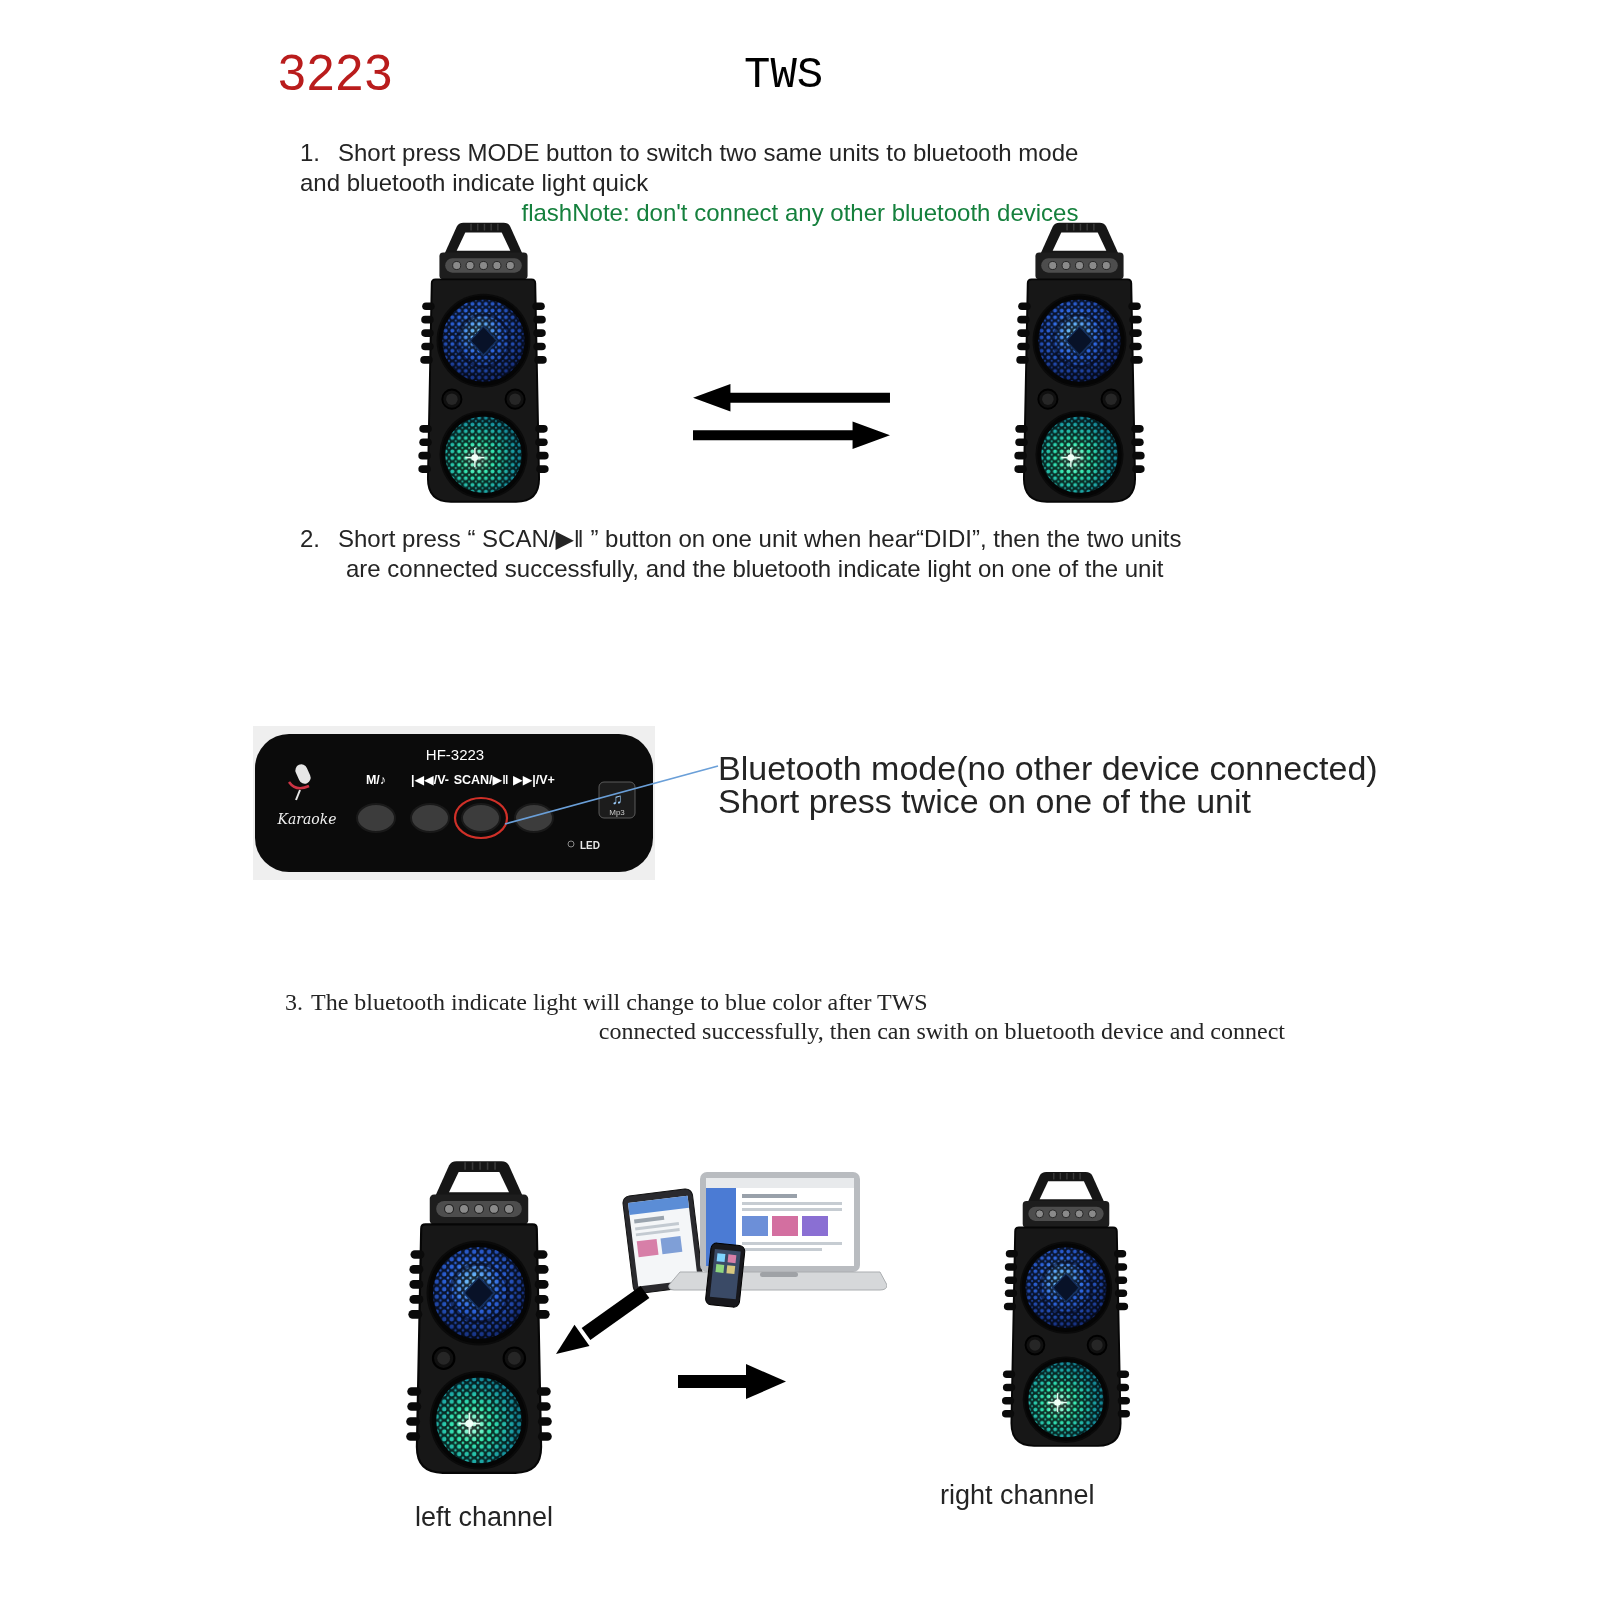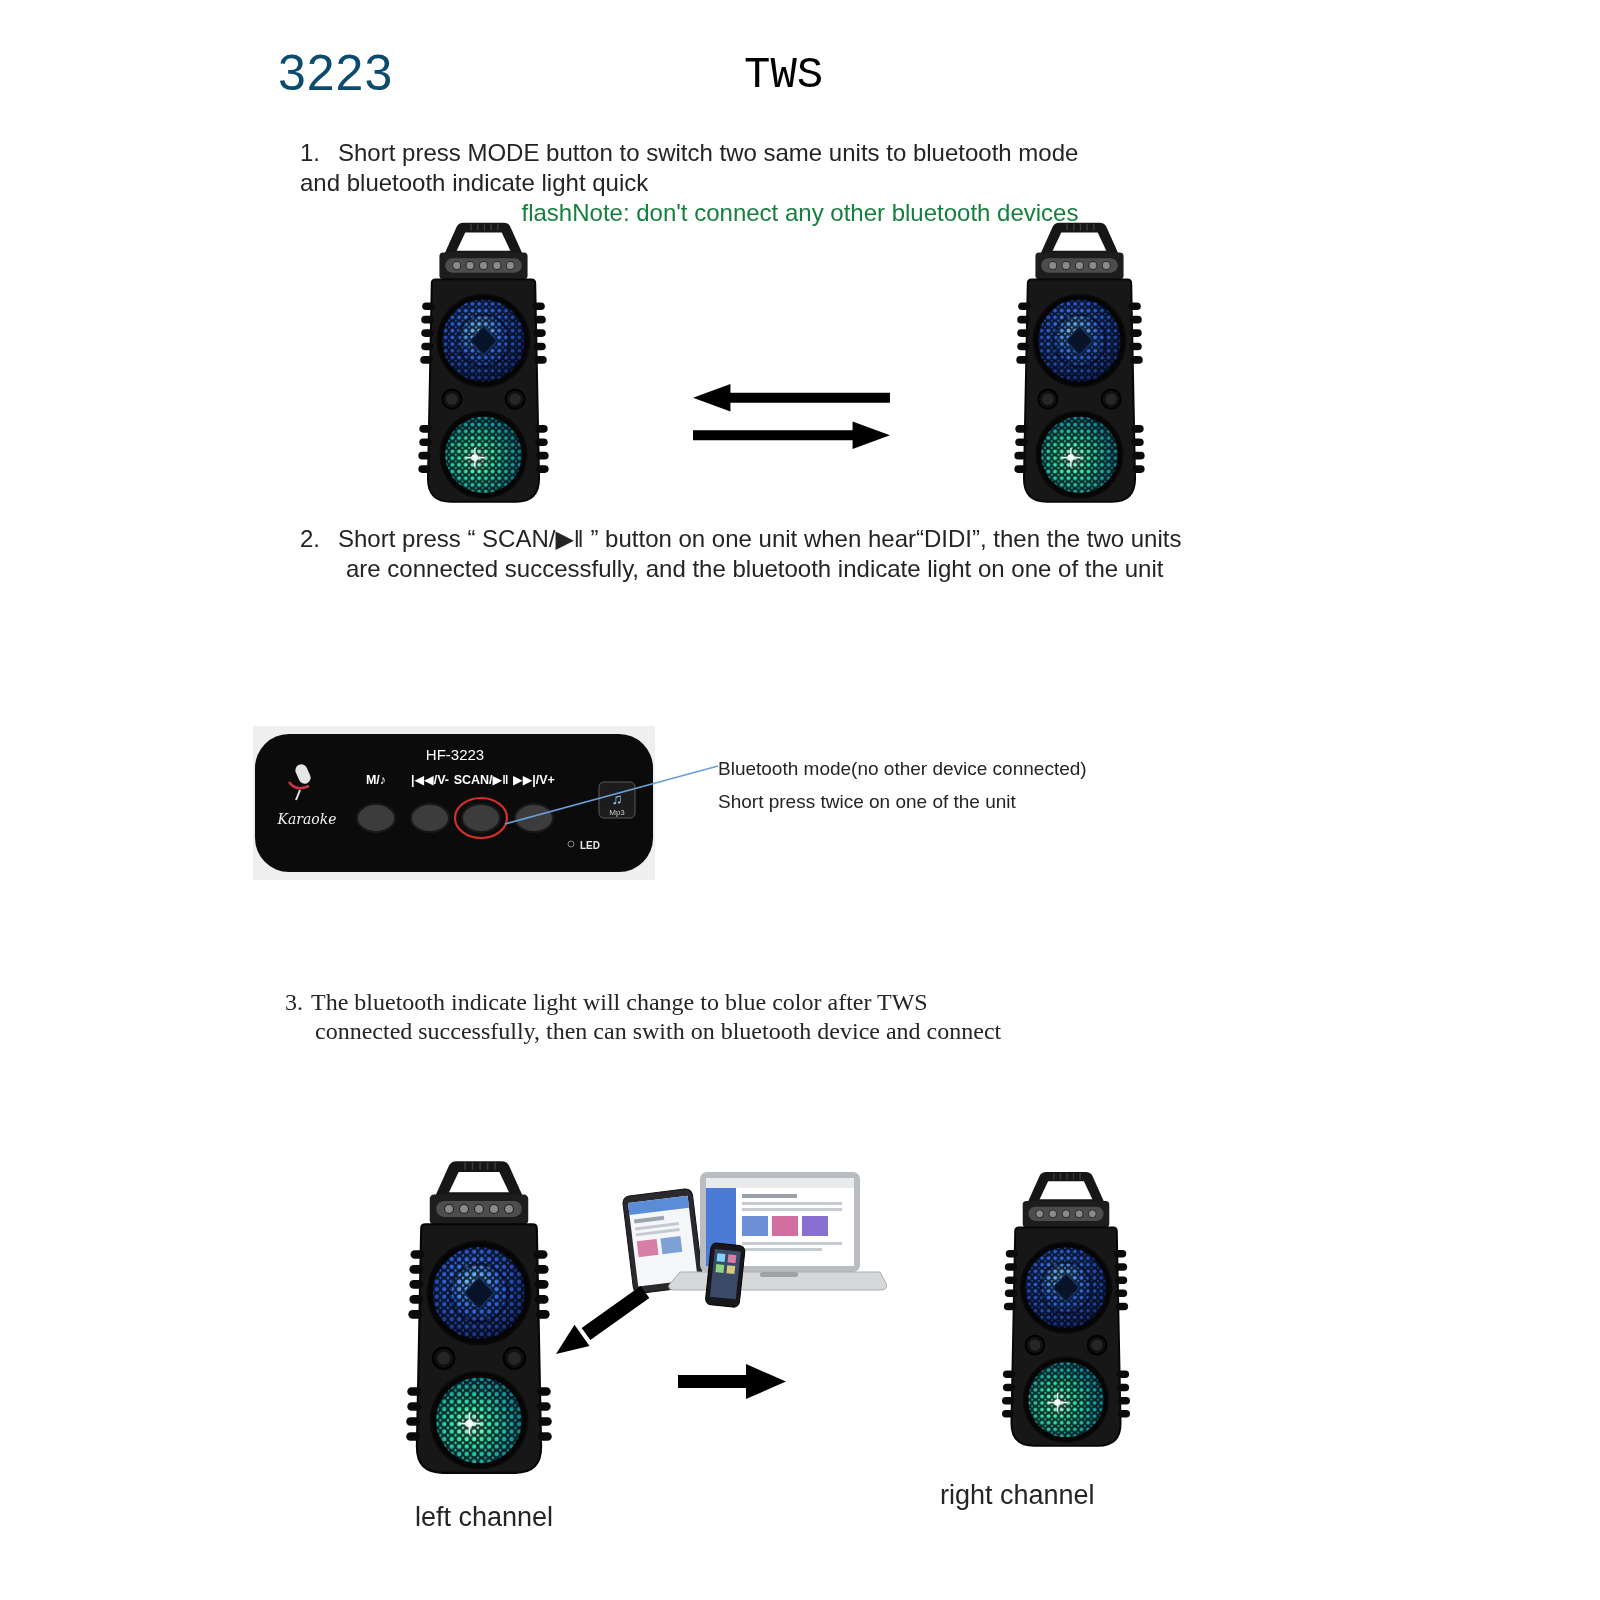--- a/index.html
+++ b/index.html
@@ -4,41 +4,41 @@
 <style>
   * { margin:0; padding:0; box-sizing:border-box; }
   html,body { background:#ffffff; }
   body {
     width:1600px; height:1600px; position:relative;
     font-family:"Liberation Sans","DejaVu Sans",sans-serif;
     color:#222; overflow:hidden;
   }
   .abs { position:absolute; }
 
-  .model-number { left:278px; top:44px; font-size:50px; letter-spacing:1px; color:#0c4a6e; }
+  .model-number { left:278px; top:44px; font-size:50px; letter-spacing:1px; color:#b91c1c; }
   .page-title   { left:744px; top:50px; font-family:"Liberation Mono","DejaVu Sans Mono",monospace;
                   font-size:44px; font-weight:500; color:#000000; }
 
   .step { font-size:24px; line-height:30px; color:#242424; }
   .step .num { margin-right:18px; }
   .step1 { left:300px; top:138px; width:960px; }
   .step1 .note { margin-left:40px; color:#15803d;text-align:center; }
   .step2 { left:300px; top:524px; width:1020px; }
   .step2 .cont { margin-left:46px; }
   .step3 { left:285px; top:988px; width:1000px; line-height:29px;font-family:Liberation Serif, serif; }
   .step3 .num { margin-right:8px; }
-  .step3 .cont { margin-left:30px; }
+  .step3 .cont { margin-left:30px;text-align:right; }
 
   .speaker-a { left:402px; top:220px; width:163px; height:297px; }
   .speaker-b { left:998px; top:220px; width:163px; height:297px; }
   .sync-arrows { left:693px; top:384px; width:197px; height:65px; }
 
   .panel-photo { left:253px; top:726px; width:402px; height:154px; }
   .pointer-line { left:500px; top:758px; width:222px; height:72px; }
-  .annotation { left:718px; top:752px; font-size:19px; line-height:33px; color:#242424; }
+  .annotation { left:718px; top:752px; font-size:34px; line-height:33px; color:#242424; }
 
   .speaker-c { left:388px; top:1158px; width:182px; height:332px; }
   .speaker-d { left:986px; top:1168px; width:160px; height:294px; }
   .devices   { left:612px; top:1172px; width:275px; height:145px; }
   .arrow-dl  { left:548px; top:1282px; width:105px; height:72px; }
   .arrow-r   { left:678px; top:1362px; width:108px; height:40px; }
 
   .chan-label { font-size:27px; color:#242424; }
   .chan-left  { left:415px; top:1502px; }
   .chan-right { left:940px; top:1480px; }

